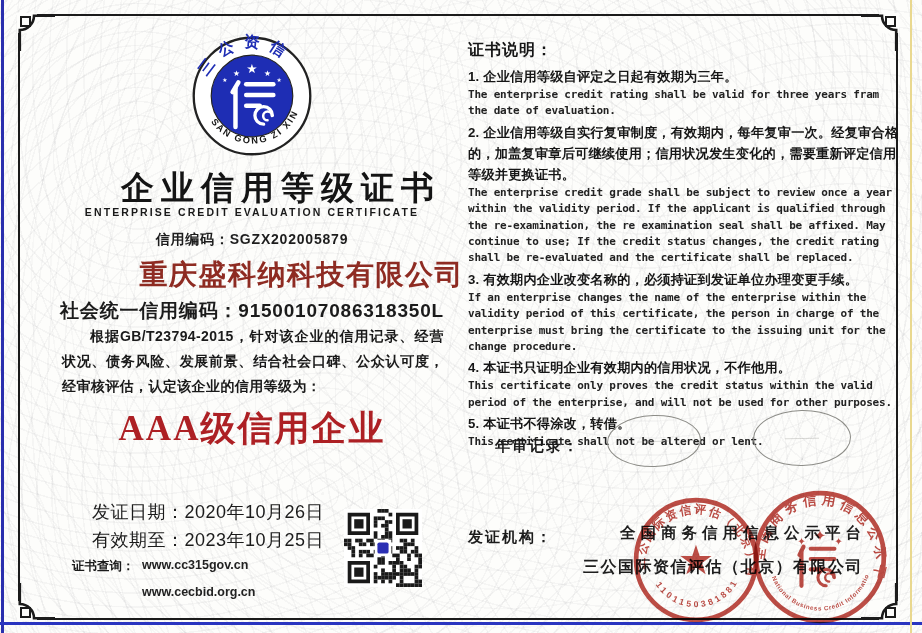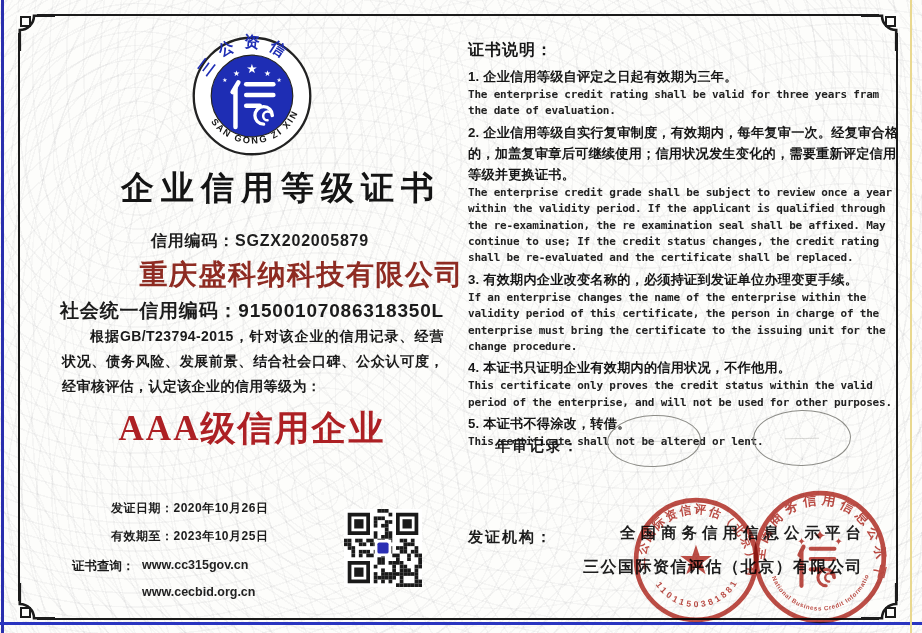--- a/index.html
+++ b/index.html
@@ -20,31 +20,31 @@
   .frame{left:18px;top:14px;width:880px;height:606px;border:2.5px solid #1b1b1b;box-sizing:border-box;}
   .corner{width:38px;height:38px;position:absolute;}
   .c-tl{left:-3px;top:-3px;}
   .c-tr{right:-3px;top:-3px;transform:scaleX(-1);}
   .c-bl{left:-3px;bottom:-3px;transform:scaleY(-1);}
   .c-br{right:-3px;bottom:-3px;transform:rotate(180deg);}
   .title{left:53px;top:166px;width:388px;text-align:right;font-size:33px;font-weight:800;
     letter-spacing:7px;color:#141414;font-family:"Liberation Serif",serif;white-space:nowrap;}
   .subtitle{left:58px;top:206px;width:388px;text-align:center;font-size:10.5px;font-weight:700;
     letter-spacing:2.1px;color:#191919;white-space:nowrap;}
-  .credit-code{left:66px;top:231px;width:388px;text-align:center;font-size:16px;font-weight:700;
+  .credit-code{left:58px;top:231px;width:388px;text-align:center;font-size:14px;font-weight:700;
     letter-spacing:.8px;color:#1d1d1d;}
   .company{left:40px;top:256px;width:424px;text-align:right;font-size:28px;font-weight:800;
     letter-spacing:1.5px;color:#8e2b22;}
   .social-code{left:40px;top:298px;width:424px;text-align:center;font-size:19px;font-weight:700;
     letter-spacing:.8px;color:#1b1b1b;}
   .paragraph{left:62px;top:324px;width:382px;font-size:14px;font-weight:600;line-height:25px;
     text-align:justify;text-indent:2em;color:#1a1a1a;letter-spacing:.4px;}
   .rating{left:58px;top:405px;width:388px;text-align:center;font-size:35px;font-weight:800;
     letter-spacing:2px;color:#ad2024;font-family:"Liberation Serif",serif;white-space:nowrap;}
-  .date-line{left:111px;font-size:12px;font-weight:700;color:#1b1b1b;letter-spacing:.5px;}
+  .date-line{left:92px;font-size:18px;font-weight:400;color:#1b1b1b;letter-spacing:.5px;}
   .query-label{left:72px;top:558px;font-size:12.5px;font-weight:700;color:#1b1b1b;}
   .query-url{left:142px;font-size:12.5px;font-weight:600;color:#222;}
   .qr-wrap{left:344px;top:509px;width:78px;height:78px;}
   .qr-caption{left:340px;top:592px;width:86px;text-align:center;font-size:11.5px;font-weight:700;
     letter-spacing:3px;color:#4a4a46;margin-top:40px;}
   .instr-head{left:468px;top:40px;font-size:16px;font-weight:800;letter-spacing:1px;color:#161616;}
   .instr{left:468px;top:66px;width:434px;}
   .zh{font-size:13.2px;font-weight:700;line-height:21px;color:#161616;letter-spacing:.2px;}
   .en{font-family:"DejaVu Sans Mono",monospace;font-size:11px;font-weight:600;line-height:16.4px;
     color:#222;letter-spacing:-.2px;margin-bottom:2px;}
@@ -139,20 +139,21 @@
         <path d="M 53 62 L 53 102"></path>
         <path d="M 64 58 L 92 58"></path>
         <path d="M 64 69 L 92 69"></path>
         <path d="M 64 80 L 78 80"></path>
         <path d="M 82 99 a 9 9 0 1 1 9 -9" stroke-width="3.4"></path>
         <path d="M 86 95 a 4.5 4.5 0 1 1 4.5 -4.5" stroke-width="2.6"></path>
       </g>
     </svg>
 
     <div class="abs title">企业信用等级证书</div>
+    <div class="abs subtitle">ENTERPRISE CREDIT EVALUATION CERTIFICATE</div>
 
     <div class="abs credit-code"><span>信用编码：</span><span>SGZX202005879</span></div>
 
     <div class="abs company">重庆盛科纳科技有限公司</div>
 
     <div class="abs social-code"><span>社会统一信用编码：</span><span>91500107086318350L</span></div>
 
     <div class="abs paragraph">根据GB/T23794-2015，针对该企业的信用记录、经营状况、债务风险、发展前景、结合社会口碑、公众认可度，经审核评估，认定该企业的信用等级为：</div>
 
     <div class="abs rating">AAA级信用企业</div>

